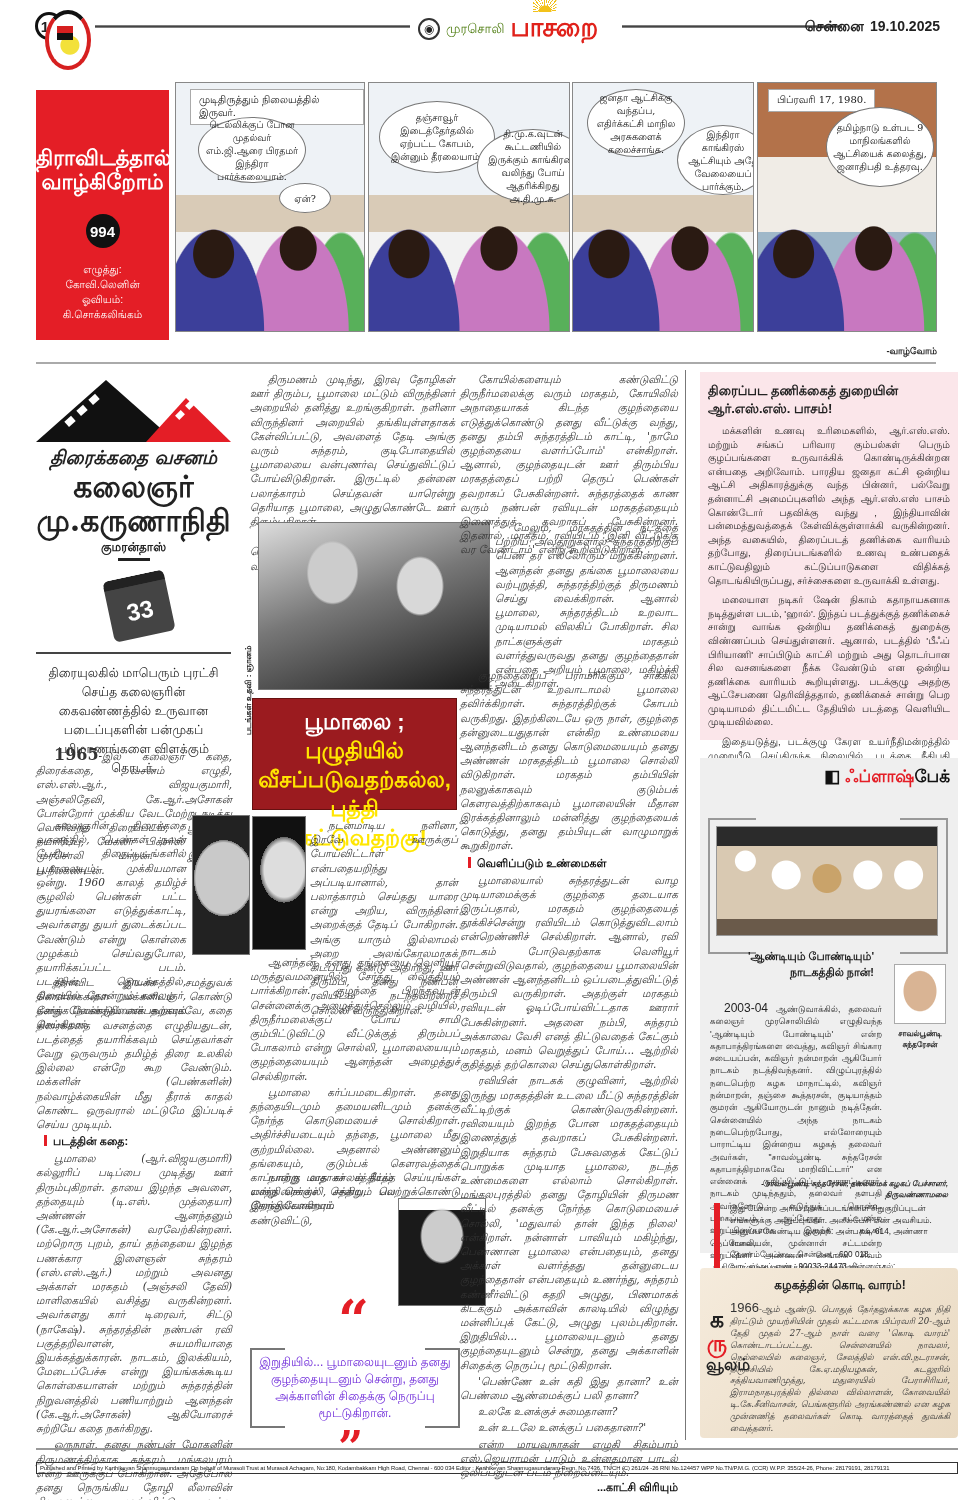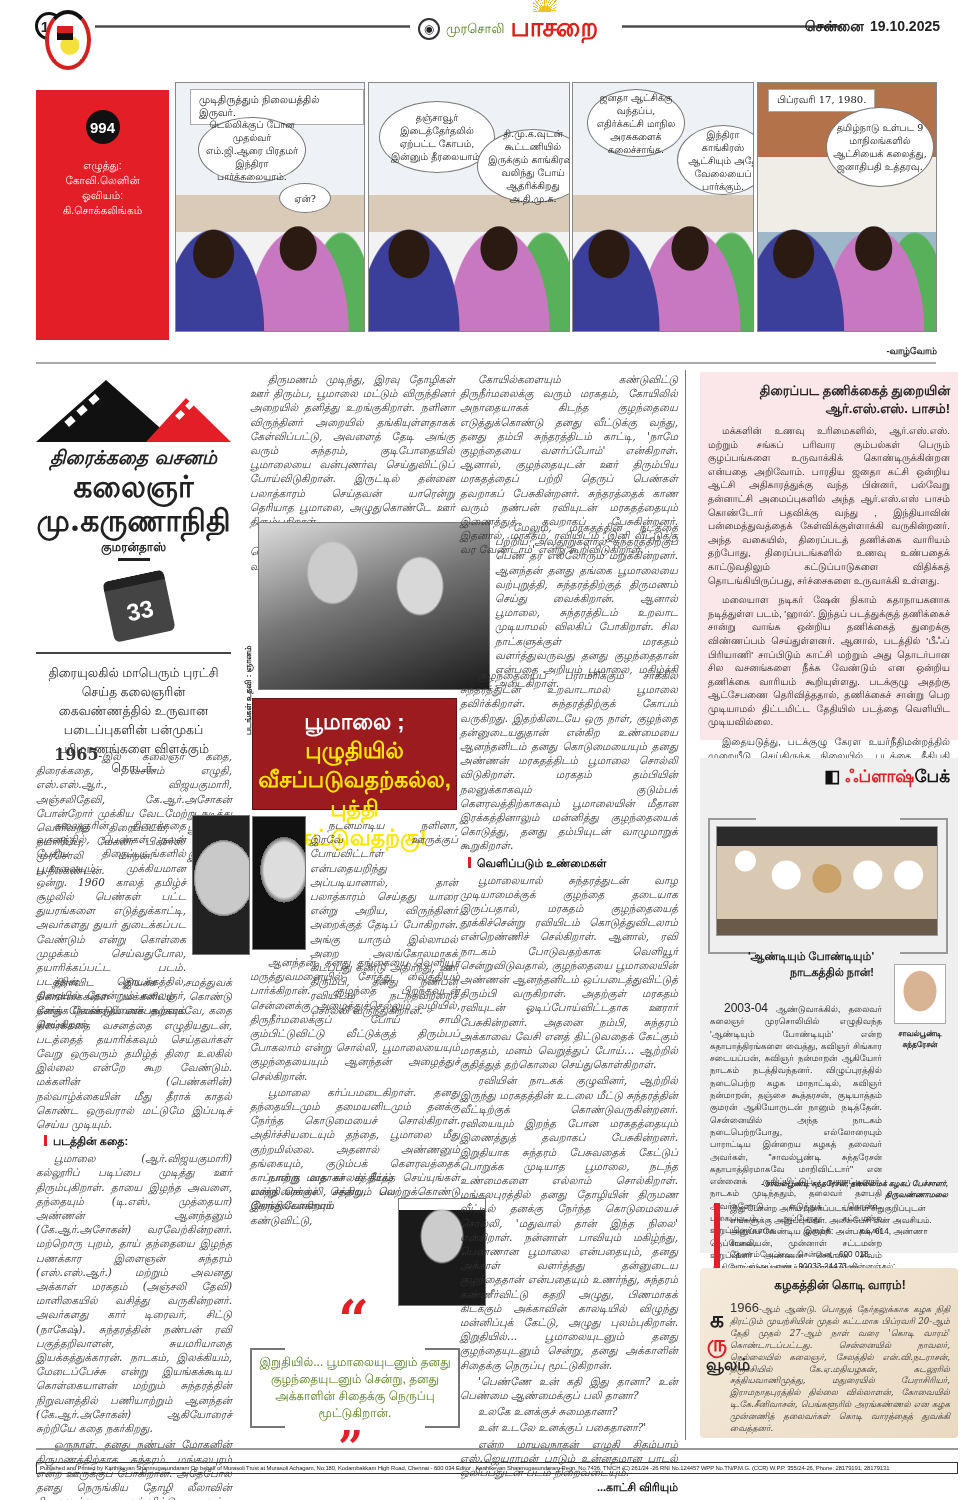--- a/index.html
+++ b/index.html
@@ -46,28 +46,28 @@
 .col .lead{font-weight:bold;font-style:normal;font-size:16px}
 .sub-h{font:bold 11px "Liberation Sans",sans-serif;font-style:normal;margin:4px 8px 2px;color:#111}
 .sub-h::before{content:"";display:inline-block;width:3px;height:11px;background:#e41e26;margin-right:6px;vertical-align:-1px}
 .photo{position:absolute;background:linear-gradient(135deg,#e8e8e8,#888 40%,#333 70%,#111);border:1px solid #777}
 .photo.face{background:radial-gradient(ellipse 30px 38px at 55% 45%,#c9c9c9 0 28px,#777 30px,#222 60%)}
 .credit{left:244px;top:555px;width:12px;height:180px;writing-mode:vertical-rl;transform:rotate(180deg);font:bold 8px "Liberation Sans",sans-serif}
 .headline{left:252px;top:698px;width:205px;height:112px;background:#9b1b1f;border:1px solid #611;padding:8px 4px;font:bold 22px "Liberation Sans",sans-serif;line-height:29px;color:#ffe600;text-align:center}
 .headline .w{color:#ffffff}
 .quote{left:250px;top:1300px;width:210px;height:135px}
 .quote .mark{position:absolute;left:88px;font:bold 54px "DejaVu Serif",serif;color:#e41e26;line-height:40px}
-.quote .box{position:absolute;left:0;top:48px;width:210px;height:80px;border:2px solid #777;border-top:none;border-bottom:none;display:flex;align-items:center;justify-content:center;text-align:center;font:12px "Liberation Sans",sans-serif;line-height:17px;color:#4d7c0f}
+.quote .box{position:absolute;left:0;top:48px;width:210px;height:80px;border:2px solid #777;border-top:none;border-bottom:none;display:flex;align-items:center;justify-content:center;text-align:center;font:12px "Liberation Sans",sans-serif;line-height:17px;color:#6d28d9}
 .quote .box::before,.quote .box::after{content:"";position:absolute;left:-2px;right:-2px;height:2px;background:linear-gradient(90deg,#777 0 35px,transparent 35px calc(100% - 35px),#777 calc(100% - 35px))}
 .quote .box::before{top:0}.quote .box::after{bottom:0}
 .continue{font:bold 11px "Liberation Sans",sans-serif;font-style:normal;text-align:right;color:#111}
 .vline{position:absolute;left:685px;top:370px;width:1px;height:1070px;background:#777}
 
 .pink{left:700px;top:372px;width:258px;height:368px;background:#fbe6ea;padding:10px 8px}
-.pink h2{text-align:right;font:bold 13px "Liberation Sans",sans-serif;line-height:18px;margin-bottom:6px}
+.pink h2{text-align:left;font:bold 13px "Liberation Sans",sans-serif;line-height:18px;margin-bottom:6px}
 .pink .t{font:9.6px "Liberation Sans",sans-serif;line-height:13.6px;text-align:justify;color:#222}
 .pink .t p{text-indent:14px;margin-bottom:6px}
 .flash{left:700px;top:758px;width:258px;height:495px;background:#efefef;padding:8px}
 .flash .logo2{text-align:right;font:bold 17px "Liberation Sans",sans-serif;color:#111}
 .flash .logo2 .r{color:#e41e26}
 .flash .ph{position:absolute;left:16px;top:68px;width:222px;height:110px;background:linear-gradient(#2b2b2b 0 18%,#d9c9b2 18% 85%,#6a5a4a 85%);border:1px solid #999}
 .flash .ph::after{content:"";position:absolute;inset:20px 8px 18px;background:radial-gradient(circle at 10% 20%,#fff 0 10px,transparent 11px),radial-gradient(circle at 30% 40%,#fff 0 14px,transparent 15px),radial-gradient(circle at 50% 45%,#c9a36a 0 14px,transparent 15px),radial-gradient(circle at 70% 40%,#fff 0 14px,transparent 15px),radial-gradient(circle at 90% 40%,#fff 0 14px,transparent 15px)}
 .flash .frame{position:absolute;left:8px;top:60px;width:240px;height:136px;border:2px solid #999;clip-path:polygon(0 0,20% 0,20% 2px,80% 2px,80% 0,100% 0,100% 100%,80% 100%,80% calc(100% - 2px),20% calc(100% - 2px),20% 100%,0 100%)}
 .flash h3{position:absolute;left:14px;top:190px;width:160px;text-align:right;font:bold 11px "Liberation Sans",sans-serif;line-height:16px}
 .flash .por{position:absolute;left:878px;left:194px;top:206px;width:52px;height:60px;background:radial-gradient(ellipse 18px 22px at 50% 45%,#d9b494 0 16px,#fff 17px),#ddd;border:1px solid #aaa}
@@ -95,20 +95,21 @@
 <div class="abs mast">
   <span class="seal">◉</span>
   <span class="sub">முரசொலி</span>
   <span class="brand">பாசறை</span>
 </div>
 <div class="abs dateline">
   <span class="city">சென்னை</span><span>19.10.2025</span>
 </div>
 
 <div class="abs series">
+  <h1><span>திராவிடத்தால்</span><br><span>வாழ்கிறோம்</span></h1>
   <div class="ep">994</div>
   <p>எழுத்து:</p>
   <p>கோவி.லெனின்</p>
   <p>ஓவியம்:</p>
   <p>கி.சொக்கலிங்கம்</p>
 </div>
 
 <div class="panel" style="left:175px;width:190px">
   <div class="ppl"></div>
   <div class="caption" style="left:14px;top:6px">முடிதிருத்தும் நிலையத்தில் இருவர்.</div>

